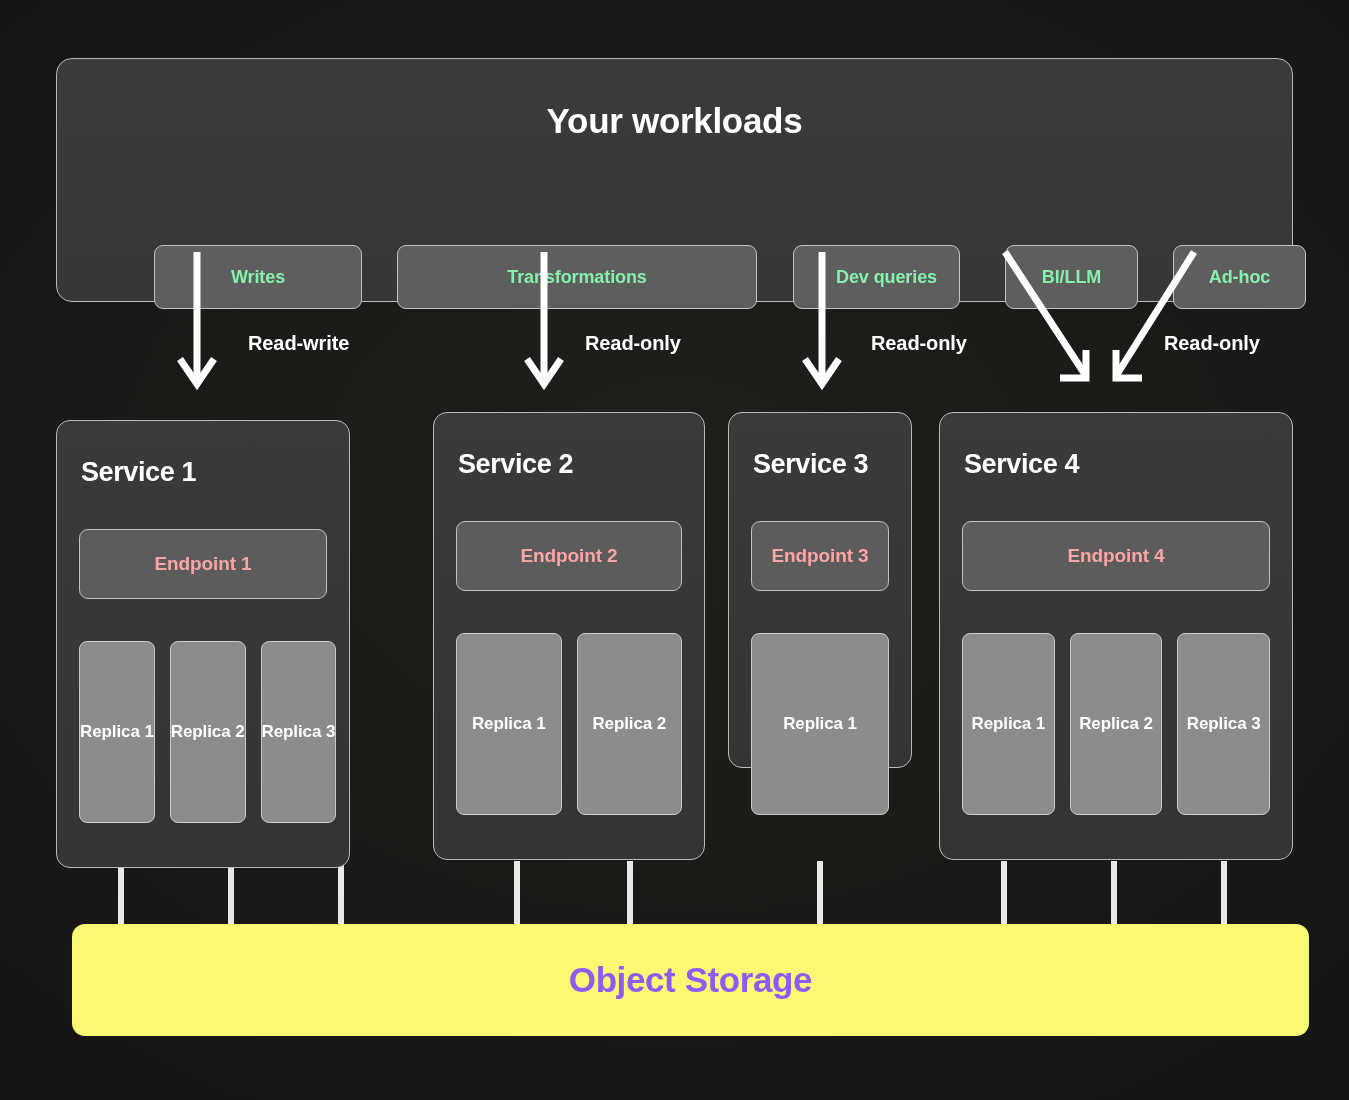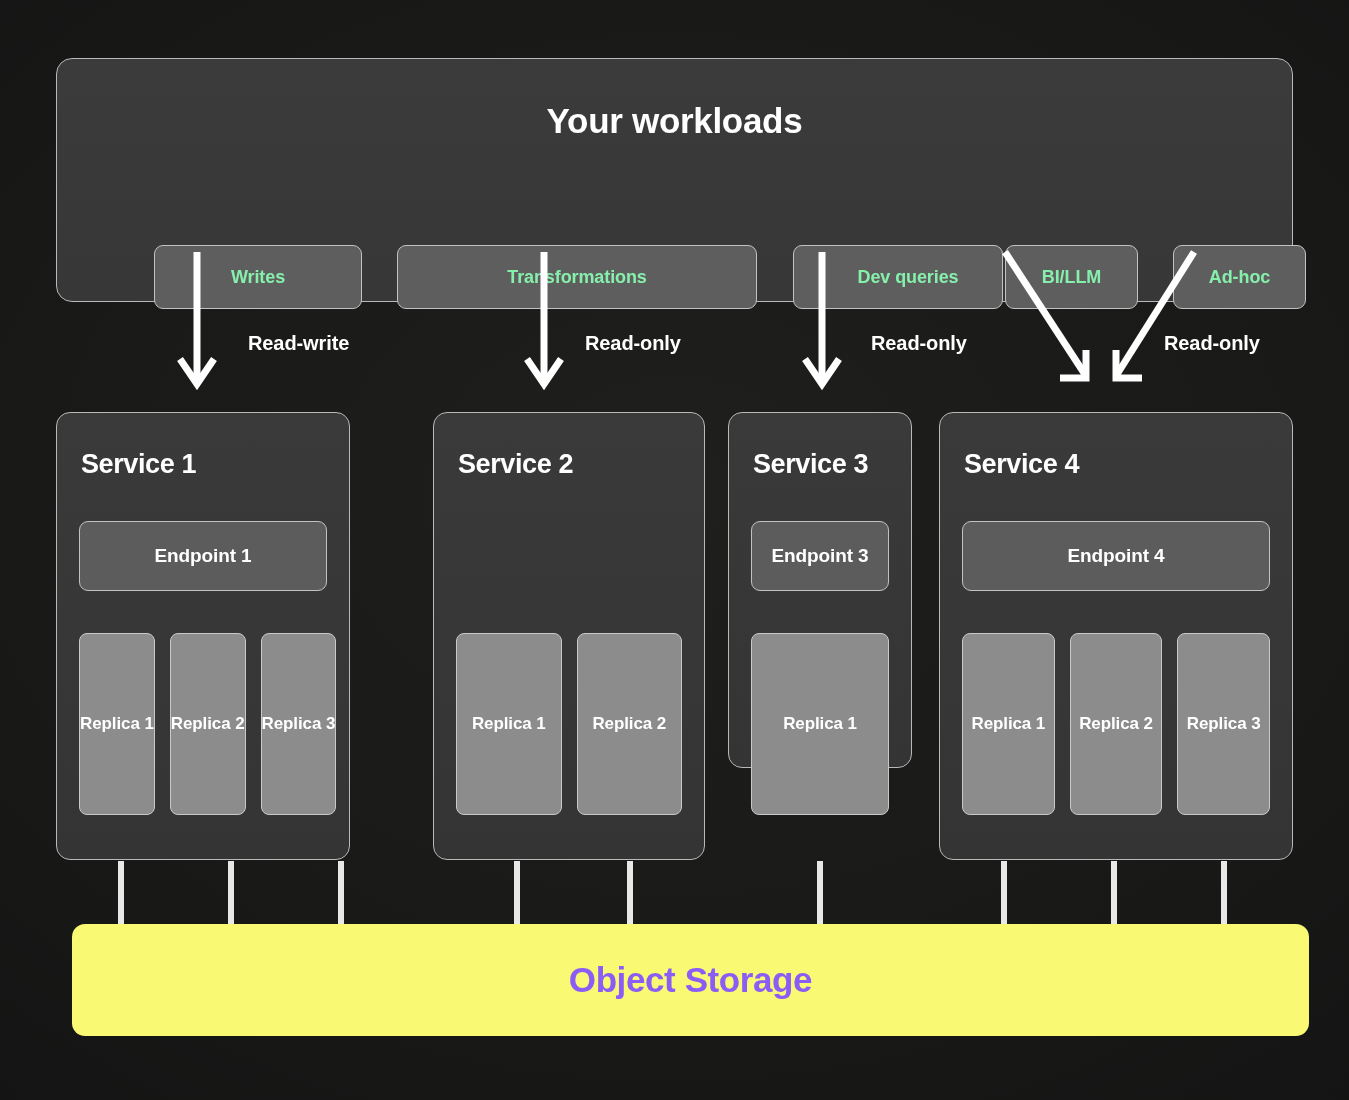--- a/index.html
+++ b/index.html
@@ -59,21 +59,21 @@
     display: flex;
     align-items: center;
     justify-content: center;
     color: #86efac;
     font-size: 18px;
     font-weight: 700;
     letter-spacing: -0.1px;
   }
   #chip-writes          { left: 97px;   width: 208px; }
   #chip-transformations { left: 340px;  width: 360px; }
-  #chip-dev-queries     { left: 736px;  width: 210px; padding-left: 20px; }
+  #chip-dev-queries     { left: 736px;  width: 167px; padding-left: 20px; }
   #chip-bi-llm          { left: 948px;  width: 133px; }
   #chip-ad-hoc          { left: 1116px; width: 133px; }
 
   
   #arrow-layer {
     position: absolute;
     left: 0;
     top: 0;
     width: 1349px;
     height: 1100px;
@@ -95,21 +95,21 @@
 
   
   .service {
     position: absolute;
     top: 412px;
     background: linear-gradient(180deg, #3a3a3a 0%, #343434 100%);
     border: 1px solid #b9b9b9;
     border-radius: 14px;
     box-sizing: border-box;
   }
-  #service-1 { left: 56px;  width: 294px; height: 448px; }
+  #service-1 { left: 56px;  width: 294px; height: 448px; margin-top: 8px; }
   #service-2 { left: 433px; width: 272px; height: 448px; }
   #service-3 { left: 728px; width: 184px; height: 356px; }
   #service-4 { left: 939px; width: 354px; height: 448px; }
 
   .service-title {
     position: absolute;
     left: 24px;
     top: 36px;
     color: #ffffff;
     font-size: 27px;
@@ -123,21 +123,21 @@
     right: 22px;
     top: 108px;
     height: 70px;
     background: #5c5c5c;
     border: 1px solid #c2c2c2;
     border-radius: 9px;
     box-sizing: border-box;
     display: flex;
     align-items: center;
     justify-content: center;
-    color: #ffffff;
+    color: #fca5a5;
     font-size: 19px;
     font-weight: 700;
     letter-spacing: -0.1px;
   }
 
   .replica-row {
     position: absolute;
     left: 22px;
     right: 22px;
     top: 220px;
@@ -241,20 +241,21 @@
     <div class="endpoint">Endpoint 1</div>
     <div class="replica-row">
       <div class="replica">Replica 1</div>
       <div class="replica">Replica 2</div>
       <div class="replica">Replica 3</div>
     </div>
   </div>
 
   <div id="service-2" class="service">
     <div class="service-title">Service 2</div>
+    <div class="endpoint">Endpoint 2</div>
     <div class="replica-row">
       <div class="replica">Replica 1</div>
       <div class="replica">Replica 2</div>
     </div>
   </div>
 
   <div id="service-3" class="service">
     <div class="service-title">Service 3</div>
     <div class="endpoint">Endpoint 3</div>
     <div class="replica-row">

